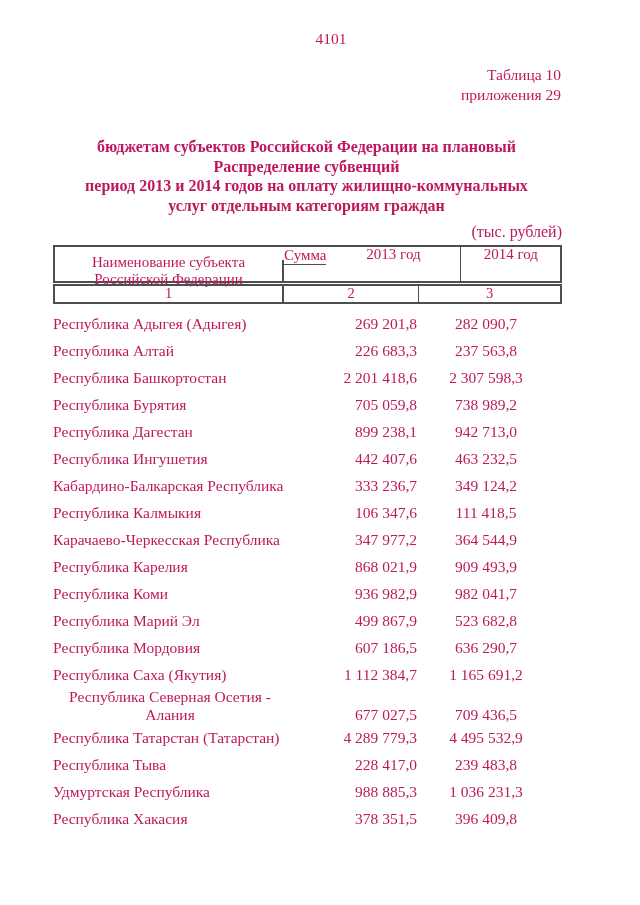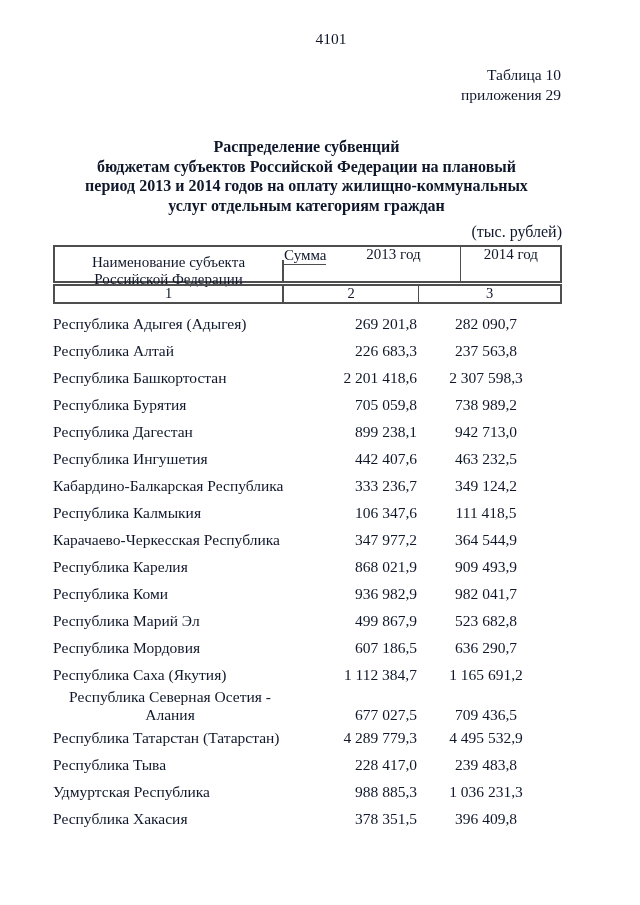--- a/index.html
+++ b/index.html
@@ -1,20 +1,20 @@
 <!DOCTYPE html>
 <html><head>
 <meta charset="utf-8">
 <style>
   html,body { margin:0; padding:0; background:#e8e8e8; }
   .page {
     position:relative; width:640px; height:905px; margin:0 auto;
     background:#ffffff; overflow:hidden;
     font-family:"Liberation Serif", serif;
-    color:#0f172a;
+    color:#be185d;
     -webkit-font-smoothing:antialiased;
   }
   .abs { position:absolute; }
 
   .pagenum { top:30px; left:0; right:0; text-align:center; text-indent:22px;
     font-size:15.5px; }
 
   .tableref { top:65px; right:79px; text-align:right; font-size:15.5px;
     line-height:20px; }
 
@@ -63,22 +63,22 @@
 <div class="page">
 
   <div class="abs pagenum">4101</div>
 
   <div class="abs tableref">
     <div>Таблица 10</div>
     <div>приложения 29</div>
   </div>
 
   <div class="abs doc-title">
+    <div>бюджетам субъектов Российской Федерации на плановый</div>
     <div>Распределение субвенций</div>
-    <div>бюджетам субъектов Российской Федерации на плановый</div>
     <div>период 2013 и 2014 годов на оплату жилищно-коммунальных</div>
     <div>услуг отдельным категориям граждан</div>
   </div>
 
   <div class="abs units">(тыс. рублей)</div>
 
   <div class="abs hdr">
     <div class="col-subject">
       <div>Наименование субъекта</div>
       <div>Российской Федерации</div>

